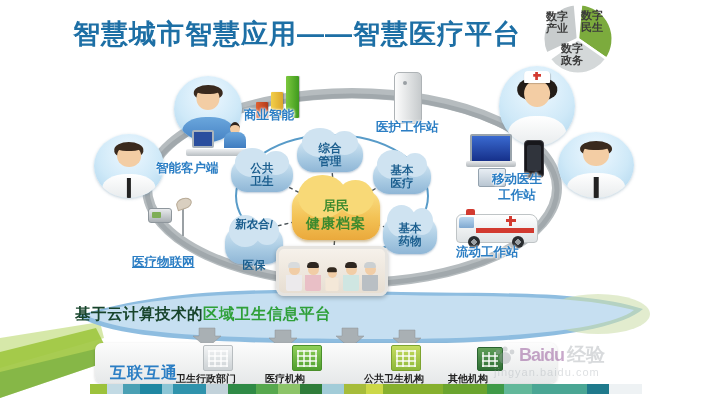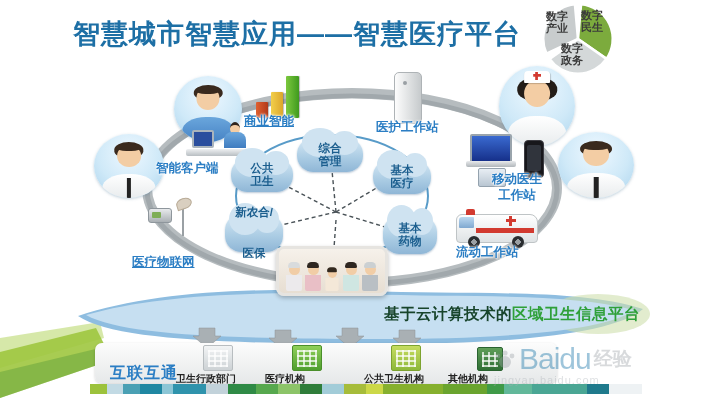--- a/index.html
+++ b/index.html
@@ -54,28 +54,28 @@
   .cloud::after{width:42%;height:70%;right:7%;top:-20%;}
   .cloud .cl{font-weight:bold;color:#1b5e8e;font-size:11.5px;line-height:1.15;white-space:nowrap;}
   .cloud.center{z-index:6;background:linear-gradient(180deg,#fae088 0%,#f3c255 55%,#eaa93c 100%);
          box-shadow:0 2px 3px rgba(150,110,30,.45);}
   .cloud.center::before,.cloud.center::after{background:#f8d977;}
   .cloud.center .cl1{color:#3c8a2e;font-size:13px;font-weight:bold;}
   .cloud.center .cl2{color:#3c8a2e;font-size:14px;font-weight:bold;letter-spacing:1px;}
   #cloud-top{left:297px;top:138px;width:66px;height:34px;}
   #cloud-left{left:231px;top:158px;width:62px;height:34px;}
   #cloud-right{left:373px;top:160px;width:58px;height:34px;}
-  #cloud-bl{left:225px;top:214px;width:58px;height:38px;gap:28px;}
+  #cloud-bl{left:225px;top:226px;width:58px;height:38px;gap:28px;}
   #cloud-br{left:383px;top:216px;width:54px;height:38px;}
   #cloud-center{left:292px;top:190px;width:88px;height:50px;}
 
   
   .slabel{position:absolute;z-index:5;font-weight:bold;color:#2b7ec4;font-size:12.5px;
           white-space:nowrap;text-shadow:0 0 2px #fff,0 0 3px #fff,1px 1px 2px #fff;}
-  #lbl-bi{left:244px;top:113px;text-decoration:underline;}
+  #lbl-bi{left:244px;top:107px;}
   #lbl-ws{left:376px;top:119px;}
   #lbl-sc{left:156px;top:160px;}
   #lbl-md{left:486px;top:172px;width:62px;text-align:center;line-height:1.25;}
   #lbl-iot{left:132px;top:254px;text-decoration:underline;}
   #lbl-ms{left:456px;top:244px;}
 
   
   .abs{position:absolute;z-index:4;}
   .icon-bi{left:254px;top:74px;width:54px;height:44px;}
   .icon-bi i{position:absolute;bottom:0;border-radius:1px;box-shadow:1px 0 1px rgba(0,0,0,.25);}
@@ -143,21 +143,21 @@
   .gp-p::before{content:"";position:absolute;top:3px;left:2.5px;width:11px;height:11px;
         border-radius:50%;background:#f1cda6;z-index:2;}
   .gp-p::after{content:"";position:absolute;top:1px;left:2px;width:12px;height:6px;
         border-radius:6px 6px 2px 2px;background:var(--hair);z-index:3;}
   .gp-p.small{transform:scale(.82);transform-origin:bottom;}
   .p1{--hair:#d8dbdd;--shirt:#eceaec;} .p2{--hair:#2e2620;--shirt:#e9bfc6;}
   .p3{--hair:#33291f;--shirt:#f4e8d8;} .p4{--hair:#2e2620;--shirt:#cfe6e2;}
   .p5{--hair:#cbd0d2;--shirt:#b9bfc4;}
 
   
-  .banner-text{position:absolute;left:75px;top:304px;width:565px;text-align:right;z-index:6;
+  .banner-text{position:absolute;left:75px;top:304px;width:565px;text-align:left;z-index:6;
       font-size:15.5px;font-weight:bold;letter-spacing:.5px;white-space:nowrap;}
   .bt1{color:#17442b;} .bt2{color:#2fa039;}
 
   
   .bbar{position:absolute;left:95px;top:343px;width:462px;height:40px;z-index:6;border-radius:7px;
       background:linear-gradient(#fcfcfc,#e6e8e9);box-shadow:0 1px 3px rgba(0,0,0,.18);}
   .bbar-label{position:absolute;left:15px;top:20px;font-size:16px;font-weight:bold;color:#2b7ec4;letter-spacing:1px;}
   .org{position:absolute;top:2px;width:84px;}
   #org1{left:81px;} #org2{left:170px;} #org3{left:269px;} #org4{left:353px;}
   .bld{position:relative;margin:0 auto;width:28px;height:24px;border-radius:2px;}
@@ -175,21 +175,21 @@
       background:linear-gradient(90deg,
         #9cc23c 0 3%, #c2dae4 3% 6%, #4aa0b4 6% 9%, #1f87a2 9% 13%, #8cc6d6 13% 15%,
         #2f93ac 15% 21%, #c2d2da 21% 25%, #2f8a46 25% 30%, #57a84e 30% 34%, #8cc468 34% 38%,
         #2f7d3a 38% 42%, #a2ccd8 42% 46%, #a6bc3a 46% 50%, #ccd848 50% 53%, #86b02e 53% 64%,
         #6aa42e 64% 72%, #3f9a48 72% 75%, #62b89a 75% 80%, #4aa694 80% 90%, #1f7a8c 90% 94%,
         #eef2f4 94% 100%);}
 
   
   .wm{position:absolute;left:494px;top:342px;z-index:9;opacity:.38;}
   .wm-row{display:flex;align-items:center;gap:3px;}
-  .wm-brand{font-size:30px;font-weight:normal;color:#0369a1;letter-spacing:-1px;}
+  .wm-brand{font-size:18px;font-weight:bold;color:#701a75;letter-spacing:-1px;}
   .wm-suffix{font-size:19px;font-weight:bold;color:#9aa0a6;}
   .wm-url{font-size:11px;color:#a8aeb4;margin-top:-2px;letter-spacing:1px;}
 </style>
 </head>
 <body>
 
 <div class="stage">
 
   <svg class="under" width="713" height="401" viewBox="0 0 713 401">
 
@@ -326,20 +326,24 @@
     <span class="cl">基本</span>
     <span class="cl">医疗</span>
   </div>
   <div class="cloud" id="cloud-bl">
     <span class="cl">新农合/</span>
     <span class="cl">医保</span>
   </div>
   <div class="cloud" id="cloud-br">
     <span class="cl">基本</span>
     <span class="cl">药物</span>
+  </div>
+  <div class="cloud center" id="cloud-center">
+    <span class="cl1">居民</span>
+    <span class="cl2">健康档案</span>
   </div>
 
   <div class="gp">
     <i class="gp-p p1"></i>
       <i class="gp-p p2"></i>
       <i class="gp-p p3 small"></i>
       <i class="gp-p p4"></i>
       <i class="gp-p p5"></i>
   </div>
 

